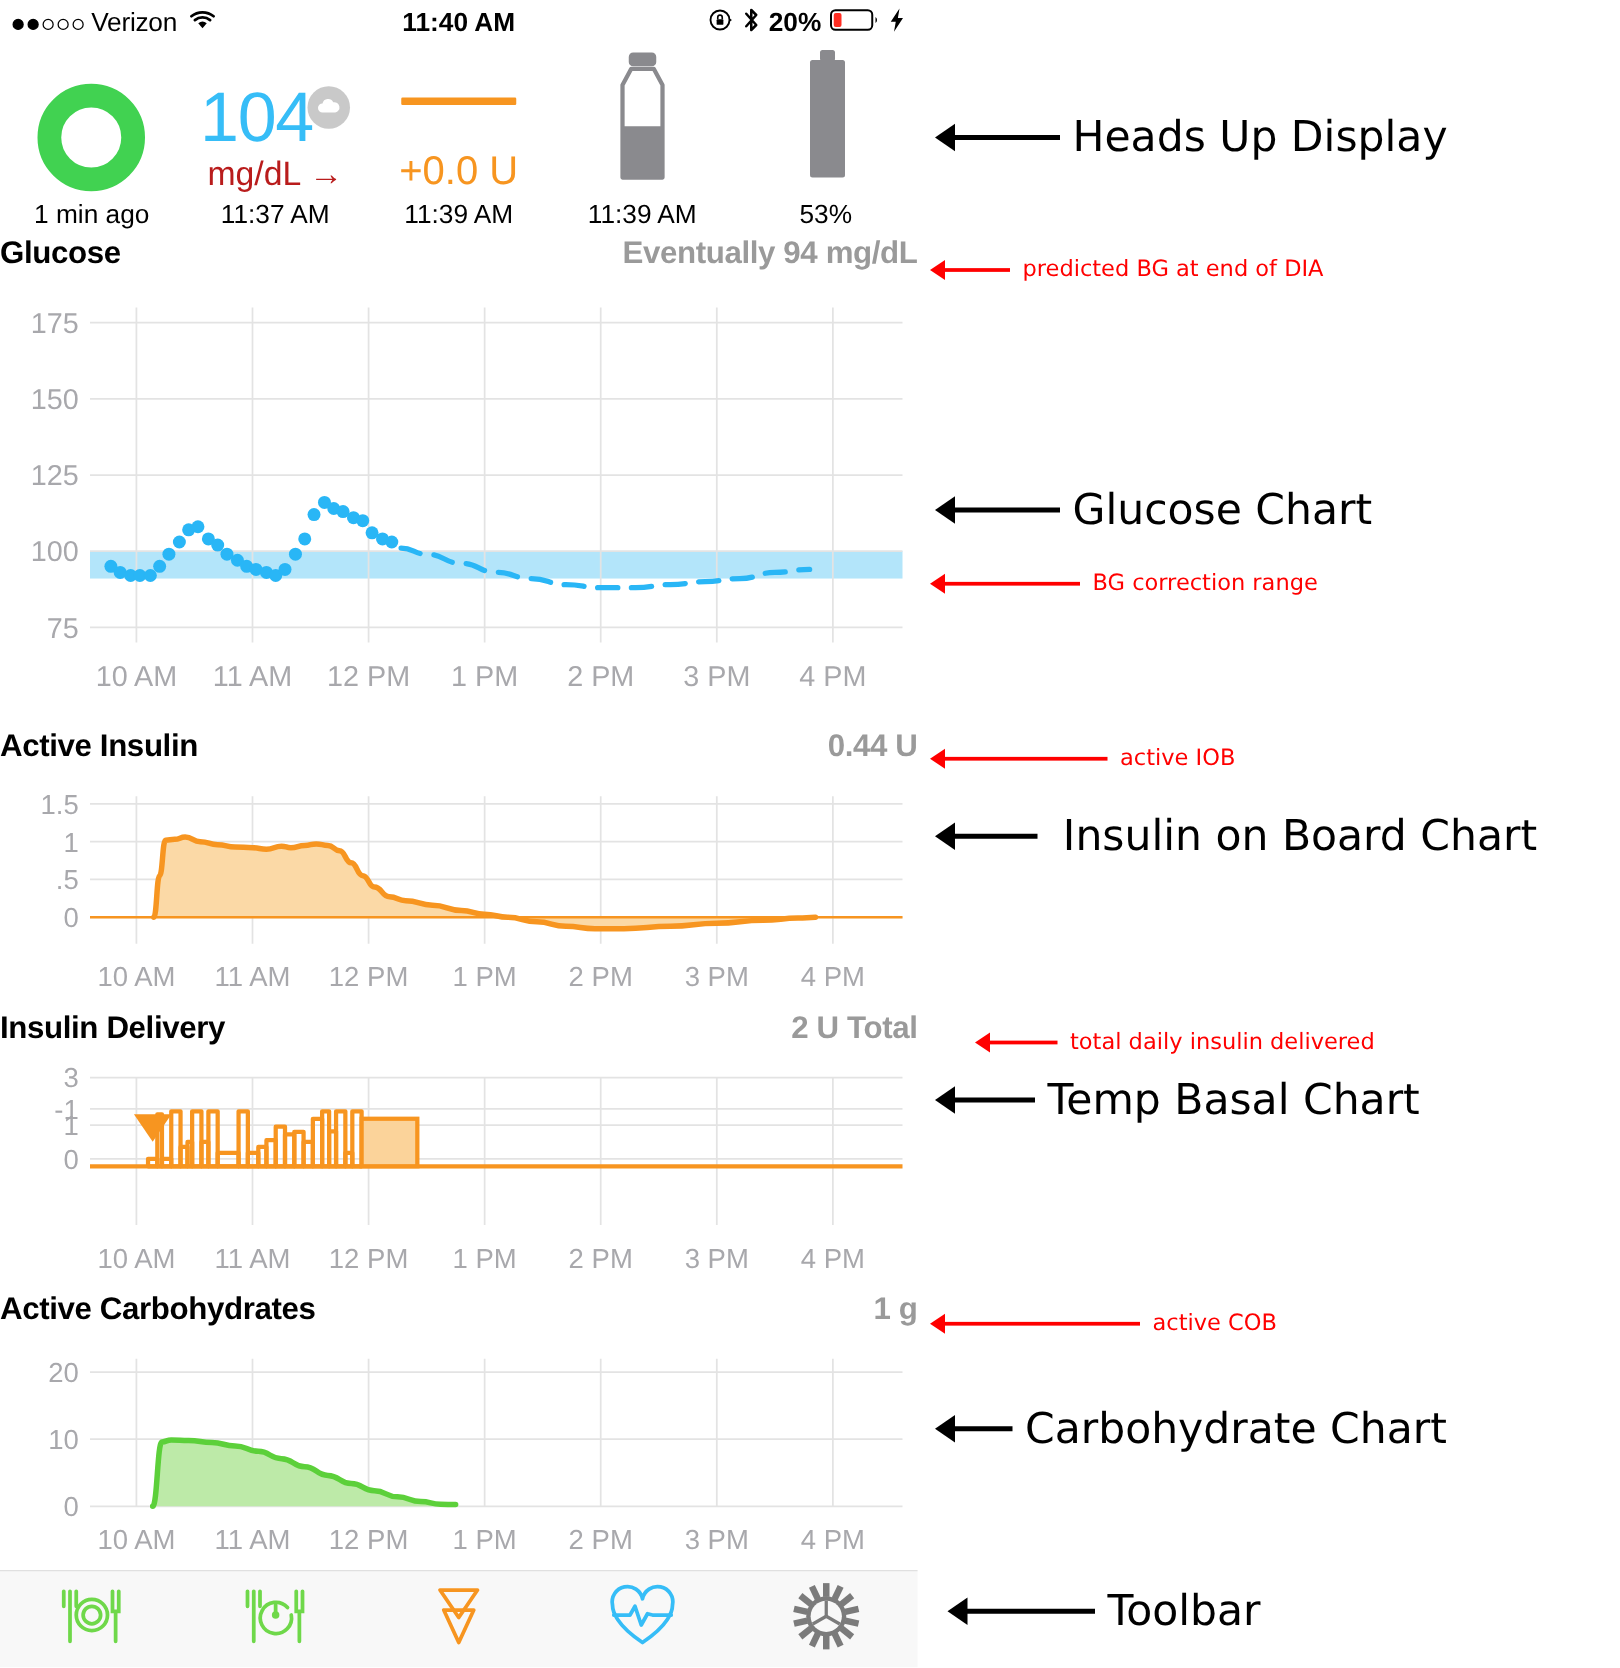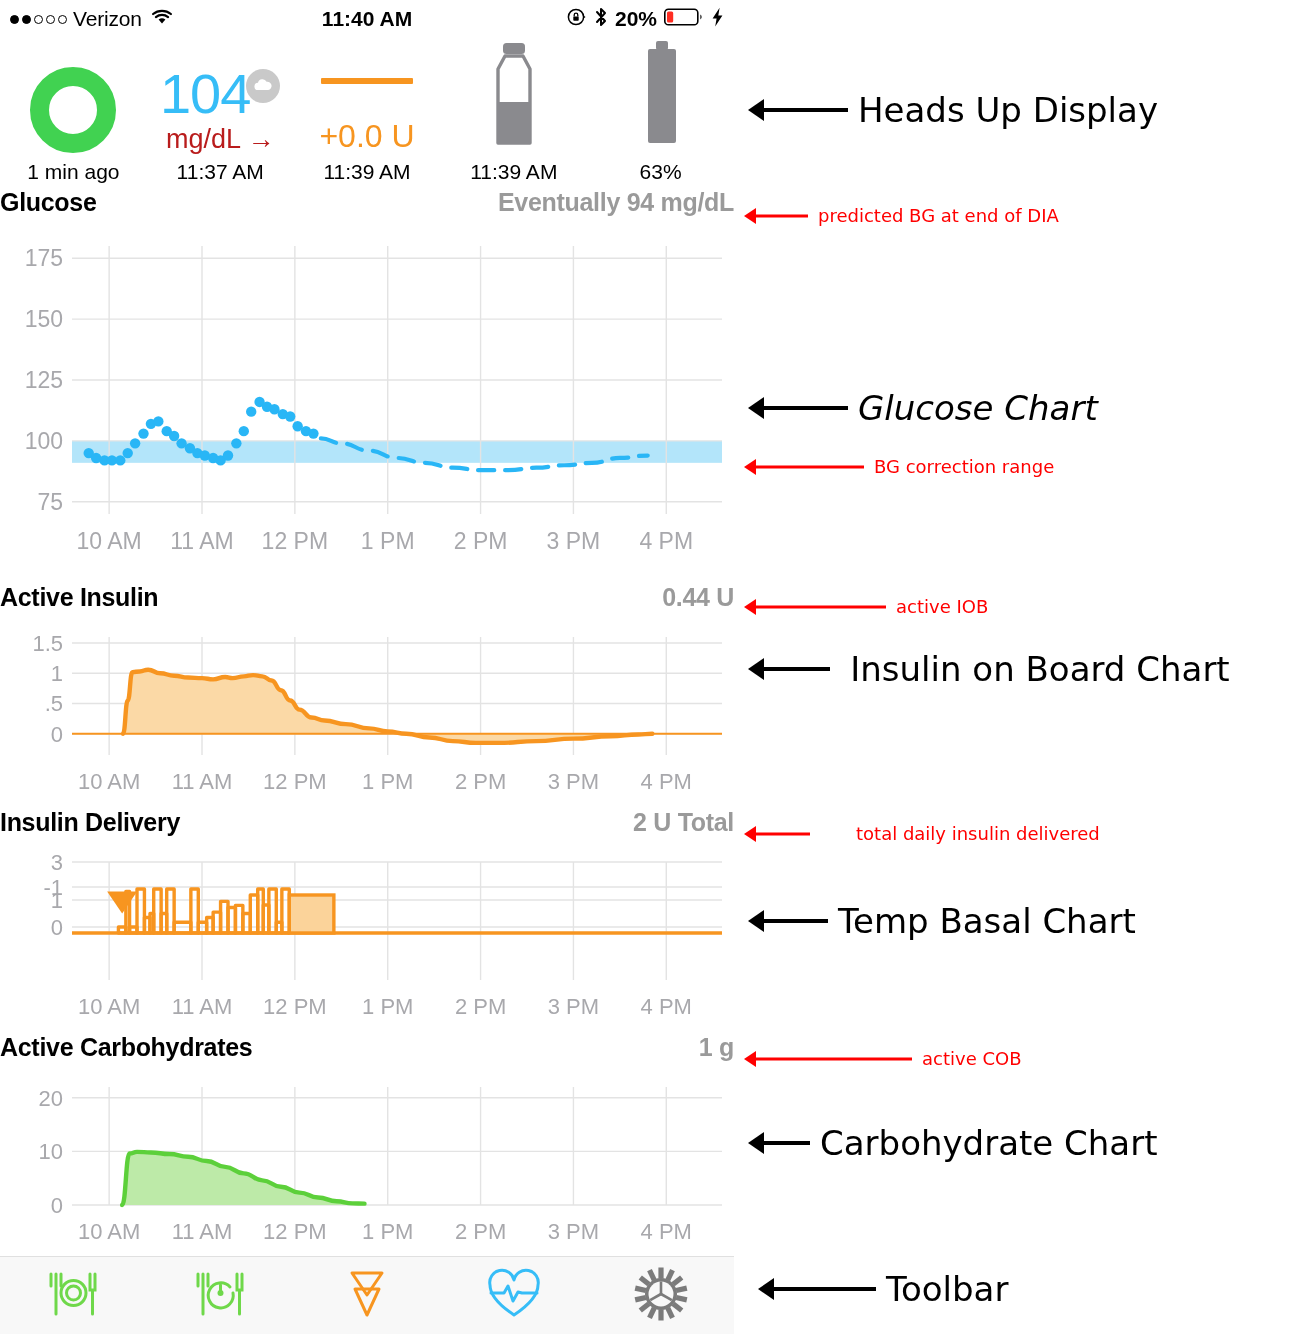--- a/index.html
+++ b/index.html
@@ -223,21 +223,21 @@
 
       <div class="hud-cell">
         <div class="hud-stack battery-wrap">
           <span>
             <svg width="56" height="108" viewBox="0 0 56 108">
               <rect x="23" y="2" width="12" height="9" rx="2" fill="#8a8a8e"></rect>
               <rect x="15" y="10" width="28" height="94" rx="2" fill="#8a8a8e"></rect>
             </svg>
           </span>
         </div>
-        <div class="hud-caption">63%</div>
+        <div class="hud-caption">53%</div>
       </div>
     </div>
 
     <div class="section" style="top:188px;">
       <div class="sec-head">
         <span class="sec-title">Glucose</span>
         <span class="sec-value">Eventually 94 mg/dL</span>
       </div>
       <div class="chart-box">
         <svg class="chart-svg" id="svg-glucose" width="734" height="330" viewBox="0 0 734 330">
@@ -516,21 +516,21 @@
   </div>
 
   <div class="anno anno-red" style="left:744px; top:205px;">
     <span class="arrow" style="width:64px;height:16px;">
       <span class="arrow-line" style="left:10px;width:54px;height:3px;background:#ff0000;"></span>
       <span class="arrow-head" style="left:0;border-width:8px 12px 8px 0;border-color:transparent #ff0000 transparent transparent;"></span>
     </span>
     <span class="anno-text">predicted BG at end of DIA</span>
   </div>
 
-  <div class="anno anno-black" style="left:748px; top:388px;font-style:italic;">
+  <div class="anno anno-black" style="left:748px; top:388px;">
     <span class="arrow" style="width:100px;height:22px;">
       <span class="arrow-line" style="left:14px;width:86px;background:#000;"></span>
       <span class="arrow-head" style="left:0;border-width:11px 16px 11px 0;border-color:transparent #000 transparent transparent;"></span>
     </span>
     <span class="anno-text">Glucose Chart</span>
   </div>
 
   <div class="anno anno-red" style="left:744px; top:456px;">
     <span class="arrow" style="width:120px;height:16px;">
       <span class="arrow-line" style="left:10px;width:110px;height:3px;background:#ff0000;"></span>
@@ -548,29 +548,29 @@
   </div>
 
   <div class="anno anno-black" style="left:748px; top:650px;">
     <span class="arrow" style="width:82px;height:22px;">
       <span class="arrow-line" style="left:14px;width:68px;background:#000;"></span>
       <span class="arrow-head" style="left:0;border-width:11px 16px 11px 0;border-color:transparent #000 transparent transparent;"></span>
     </span>
     <span class="anno-text two-line" style="width:400px;">Insulin on Board Chart</span>
   </div>
 
-  <div class="anno anno-red" style="left:744px; top:823px;gap:36px;">
+  <div class="anno anno-red" style="left:780px; top:823px;">
     <span class="arrow" style="width:66px;height:16px;">
       <span class="arrow-line" style="left:10px;width:56px;height:3px;background:#ff0000;"></span>
       <span class="arrow-head" style="left:0;border-width:8px 12px 8px 0;border-color:transparent #ff0000 transparent transparent;"></span>
     </span>
     <span class="anno-text">total daily insulin delivered</span>
   </div>
 
-  <div class="anno anno-black" style="left:748px; top:901px;">
+  <div class="anno anno-black" style="left:748px; top:860px;">
     <span class="arrow" style="width:80px;height:22px;">
       <span class="arrow-line" style="left:14px;width:66px;background:#000;"></span>
       <span class="arrow-head" style="left:0;border-width:11px 16px 11px 0;border-color:transparent #000 transparent transparent;"></span>
     </span>
     <span class="anno-text">Temp Basal Chart</span>
   </div>
 
   <div class="anno anno-red" style="left:744px; top:1048px;">
     <span class="arrow" style="width:168px;height:16px;">
       <span class="arrow-line" style="left:10px;width:158px;height:3px;background:#ff0000;"></span>

